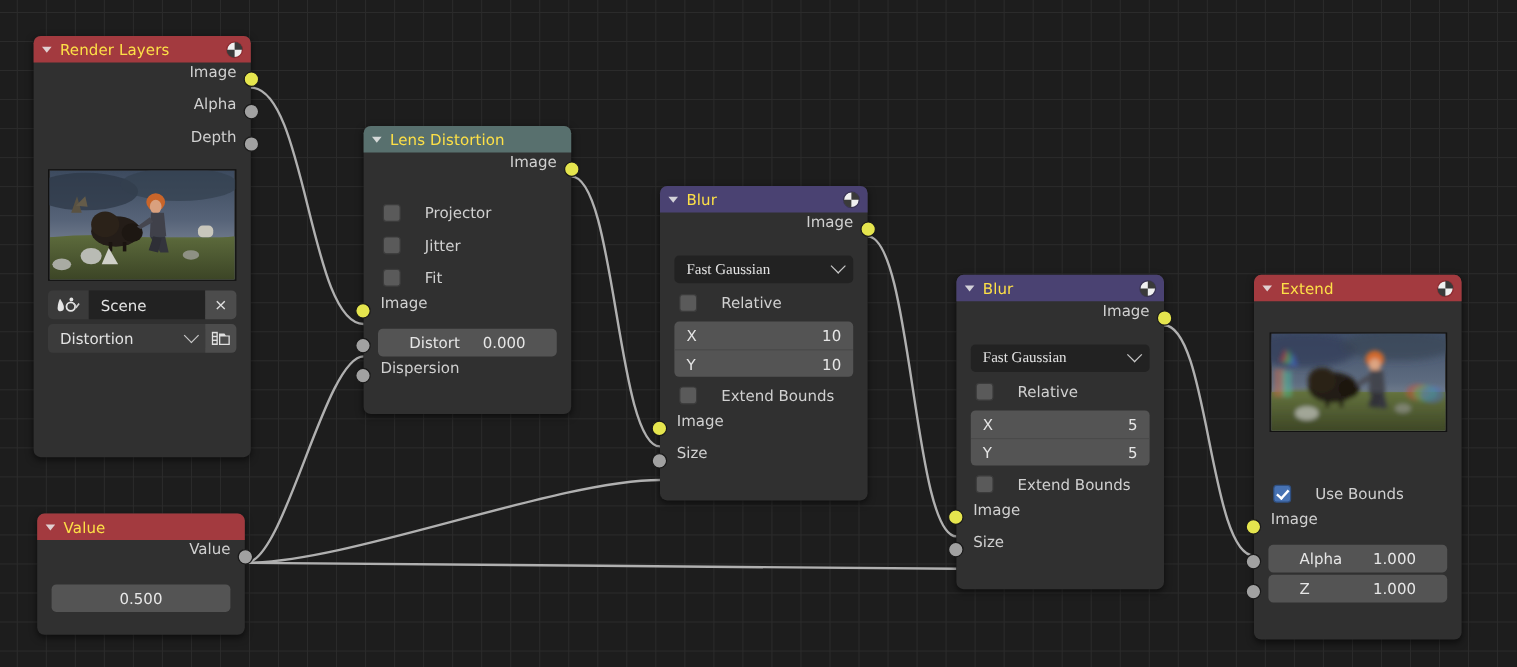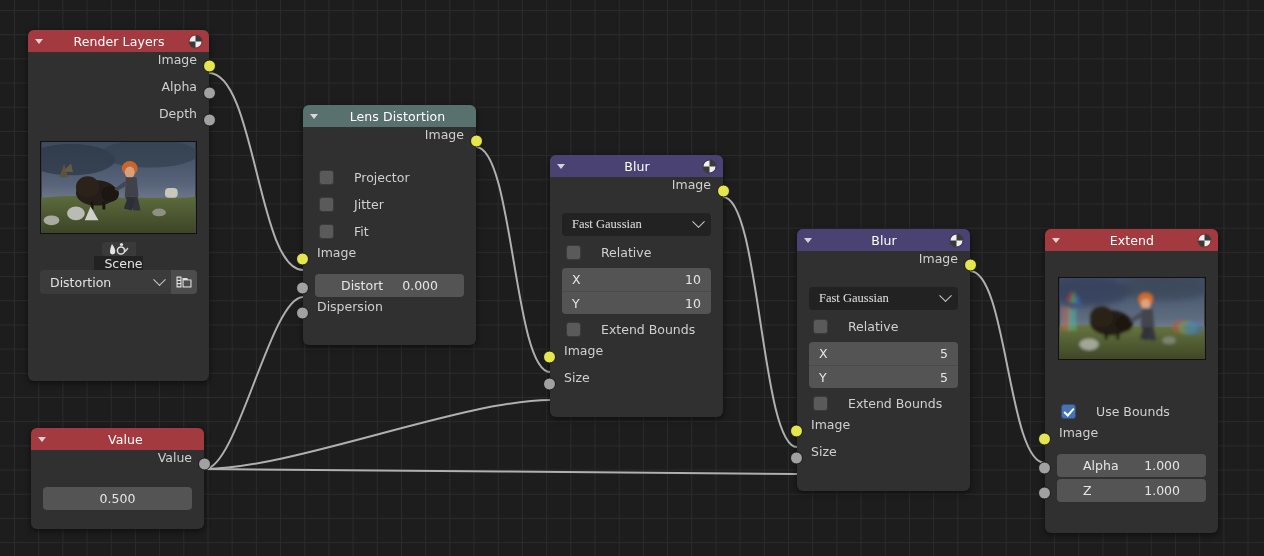--- a/index.html
+++ b/index.html
@@ -40,25 +40,24 @@
   }
   .node-header .collapse-tri {
     width: 0; height: 0;
     border-left: 4.5px solid transparent;
     border-right: 4.5px solid transparent;
     border-top: 5.5px solid rgba(235,235,235,0.85);
     margin-right: 7px;
   }
   .node-header .title {
     font-size: 12.5px;
-    color: #ffffff;
+    color: #fde047;
     letter-spacing: 0.1px;
     flex: 1;
     white-space: nowrap;
-    text-align: center;
   }
   .hdr-red   { background: #a33a3f; }
   .hdr-teal  { background: #58706e; }
   .hdr-purple{ background: #4a4272; }
 
   .prev-icon { width: 15px; height: 15px; flex: 0 0 auto; }
 
   .node-body { padding: 0; position: relative; }
 
   .row { position: relative; height: 27px; display: flex; align-items: flex-start; }
@@ -146,21 +145,21 @@
     transform: rotate(42deg);
   }
 
   .preview-img {
     margin: 8px auto;
     border: 1px solid #111;
     display: block;
   }
 
   
-  .scene-row { display: flex; align-items: center; margin: 4px 12px 0 12px; height: 24px; gap: 0; flex-direction: column; }
+  .scene-row { display: flex; align-items: center; margin: 4px 12px 0 12px; height: 24px; gap: 0; }
   .id-btn {
     width: 34px; height: 24px;
     background: #3a3a3a;
     border-radius: 4px 0 0 4px;
     display: flex; align-items: center; justify-content: center; gap: 1px;
   }
   .scene-name {
     flex: 1; height: 24px;
     background: #222222;
     display: flex; align-items: center;

